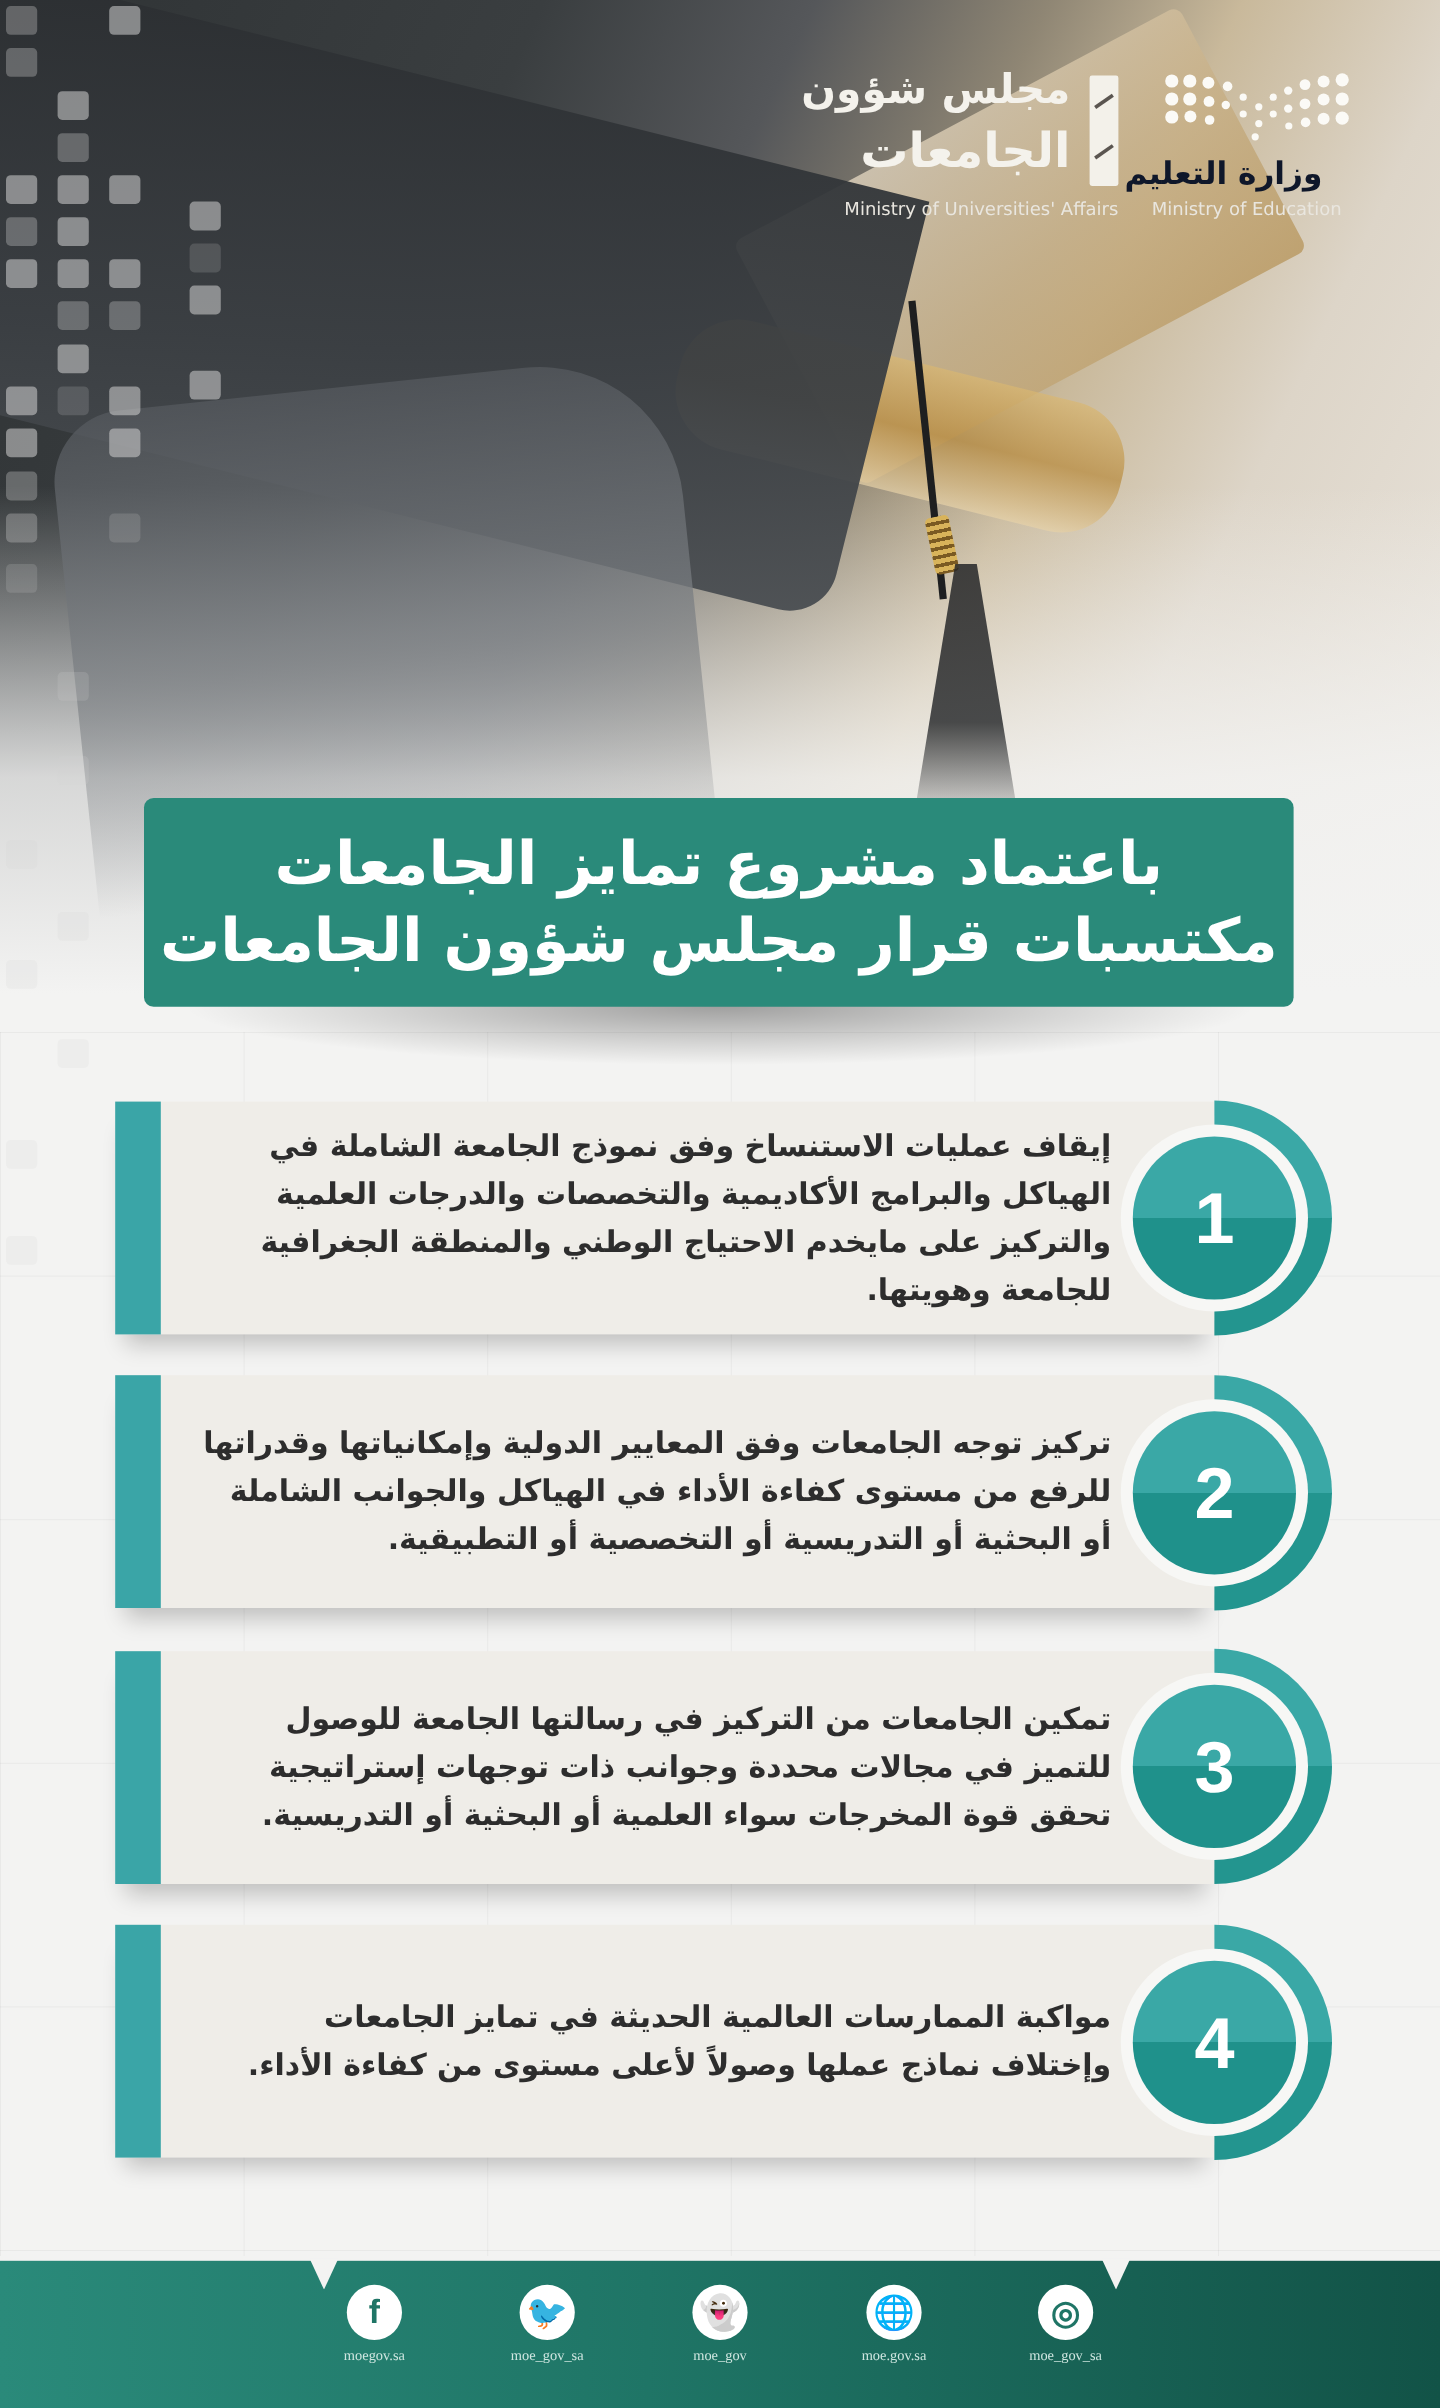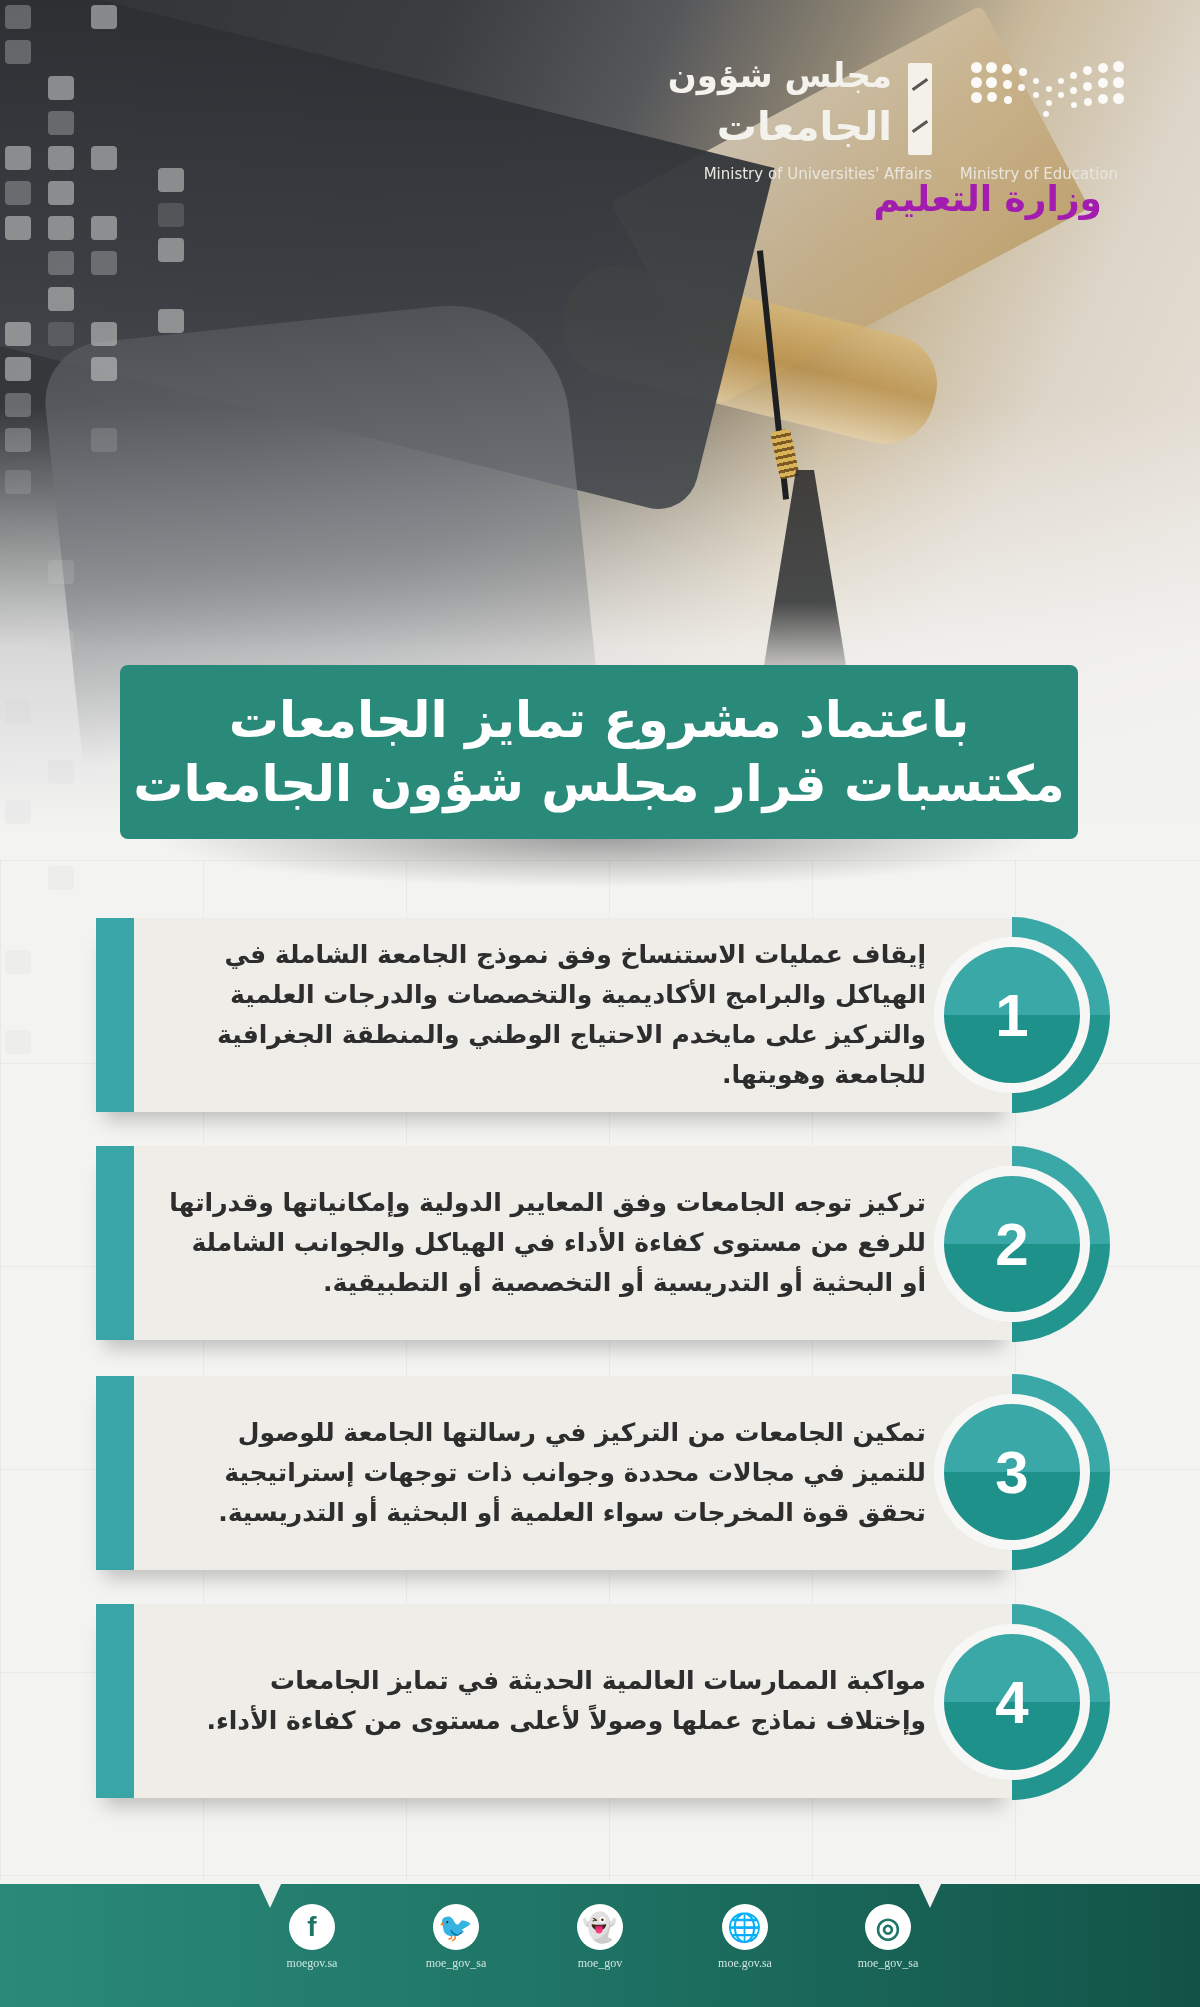--- a/index.html
+++ b/index.html
@@ -79,21 +79,21 @@
     background-position: 0 0;
   }
 
   
   .logos { position: absolute; top: 55px; right: 68px; height: 140px; width: 560px; }
   .logo-moe { position: absolute; right: 0; top: 0; width: 170px; height: 140px; }
   .dots { position: absolute; right: 0; top: 5px; width: 170px; height: 60px; }
   .dot { position: absolute; border-radius: 50%; background: #fbfaf6; }
   .moe-ar {
     position: absolute; right: 30px; top: 75px;
-    color: #a21caf; font-size: 36px; font-weight: bold; direction: rtl; white-space: nowrap; margin-top: 48px;
+    color: #0f172a; font-size: 26px; font-weight: bold; direction: rtl; white-space: nowrap;
   }
   .moe-en {
     position: absolute; right: 14px; top: 110px;
     color: #e9e6df; font-size: 15px; white-space: nowrap;
   }
   .logo-council { position: absolute; right: 200px; top: 0; width: 320px; height: 140px; }
   .council-mark {
     position: absolute; right: 0; top: 8px; width: 24px; height: 92px;
     background: #f3f1ea; border-radius: 2px;
   }

